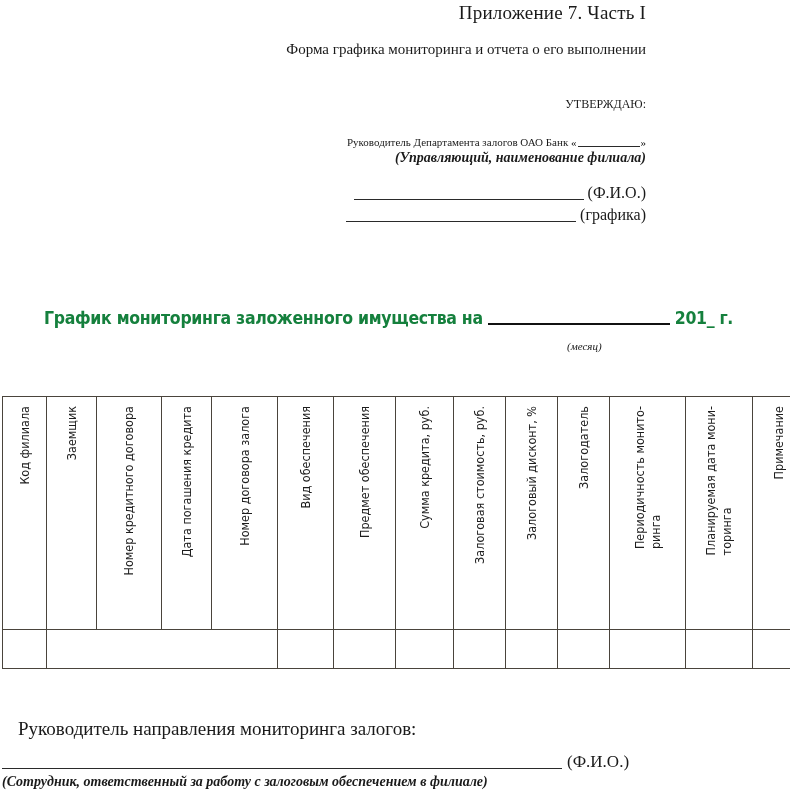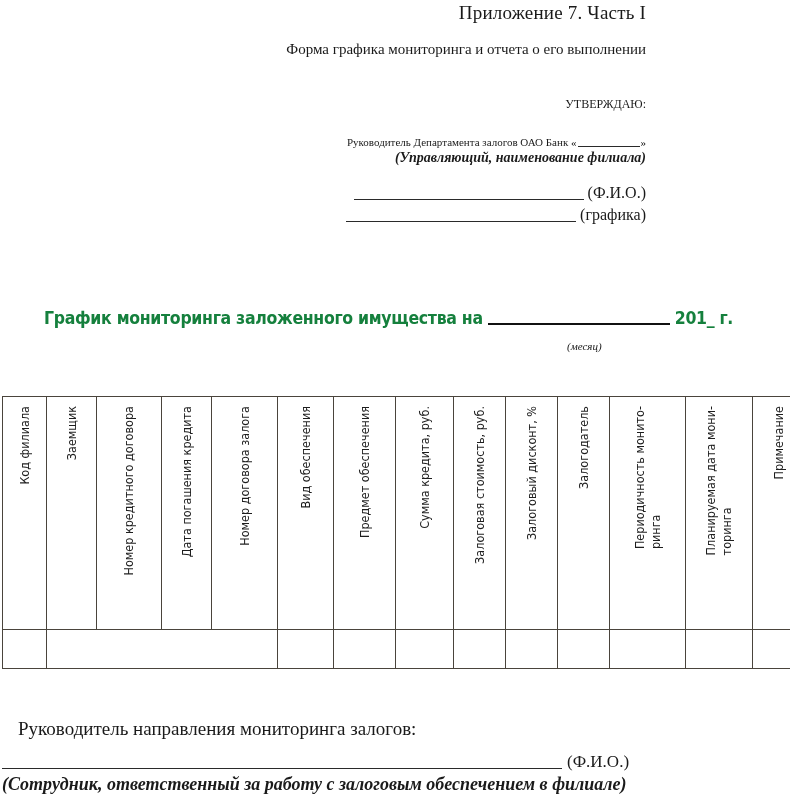--- a/index.html
+++ b/index.html
@@ -180,21 +180,21 @@
     width: 560px;
     border-bottom: 1.6px solid #2a2a2a;
     height: 14px;
     vertical-align: -2px;
     margin-right: 5px;
   }
   .footer-note {
     position: absolute;
     top: 774px;
     left: 2px;
-    font-size: 18px;
+    font-size: 14px;
     font-style: italic;
     font-weight: bold;
     white-space: nowrap;
   }
 </style>
 </head>
 <body>
 
 <div class="page">
 

